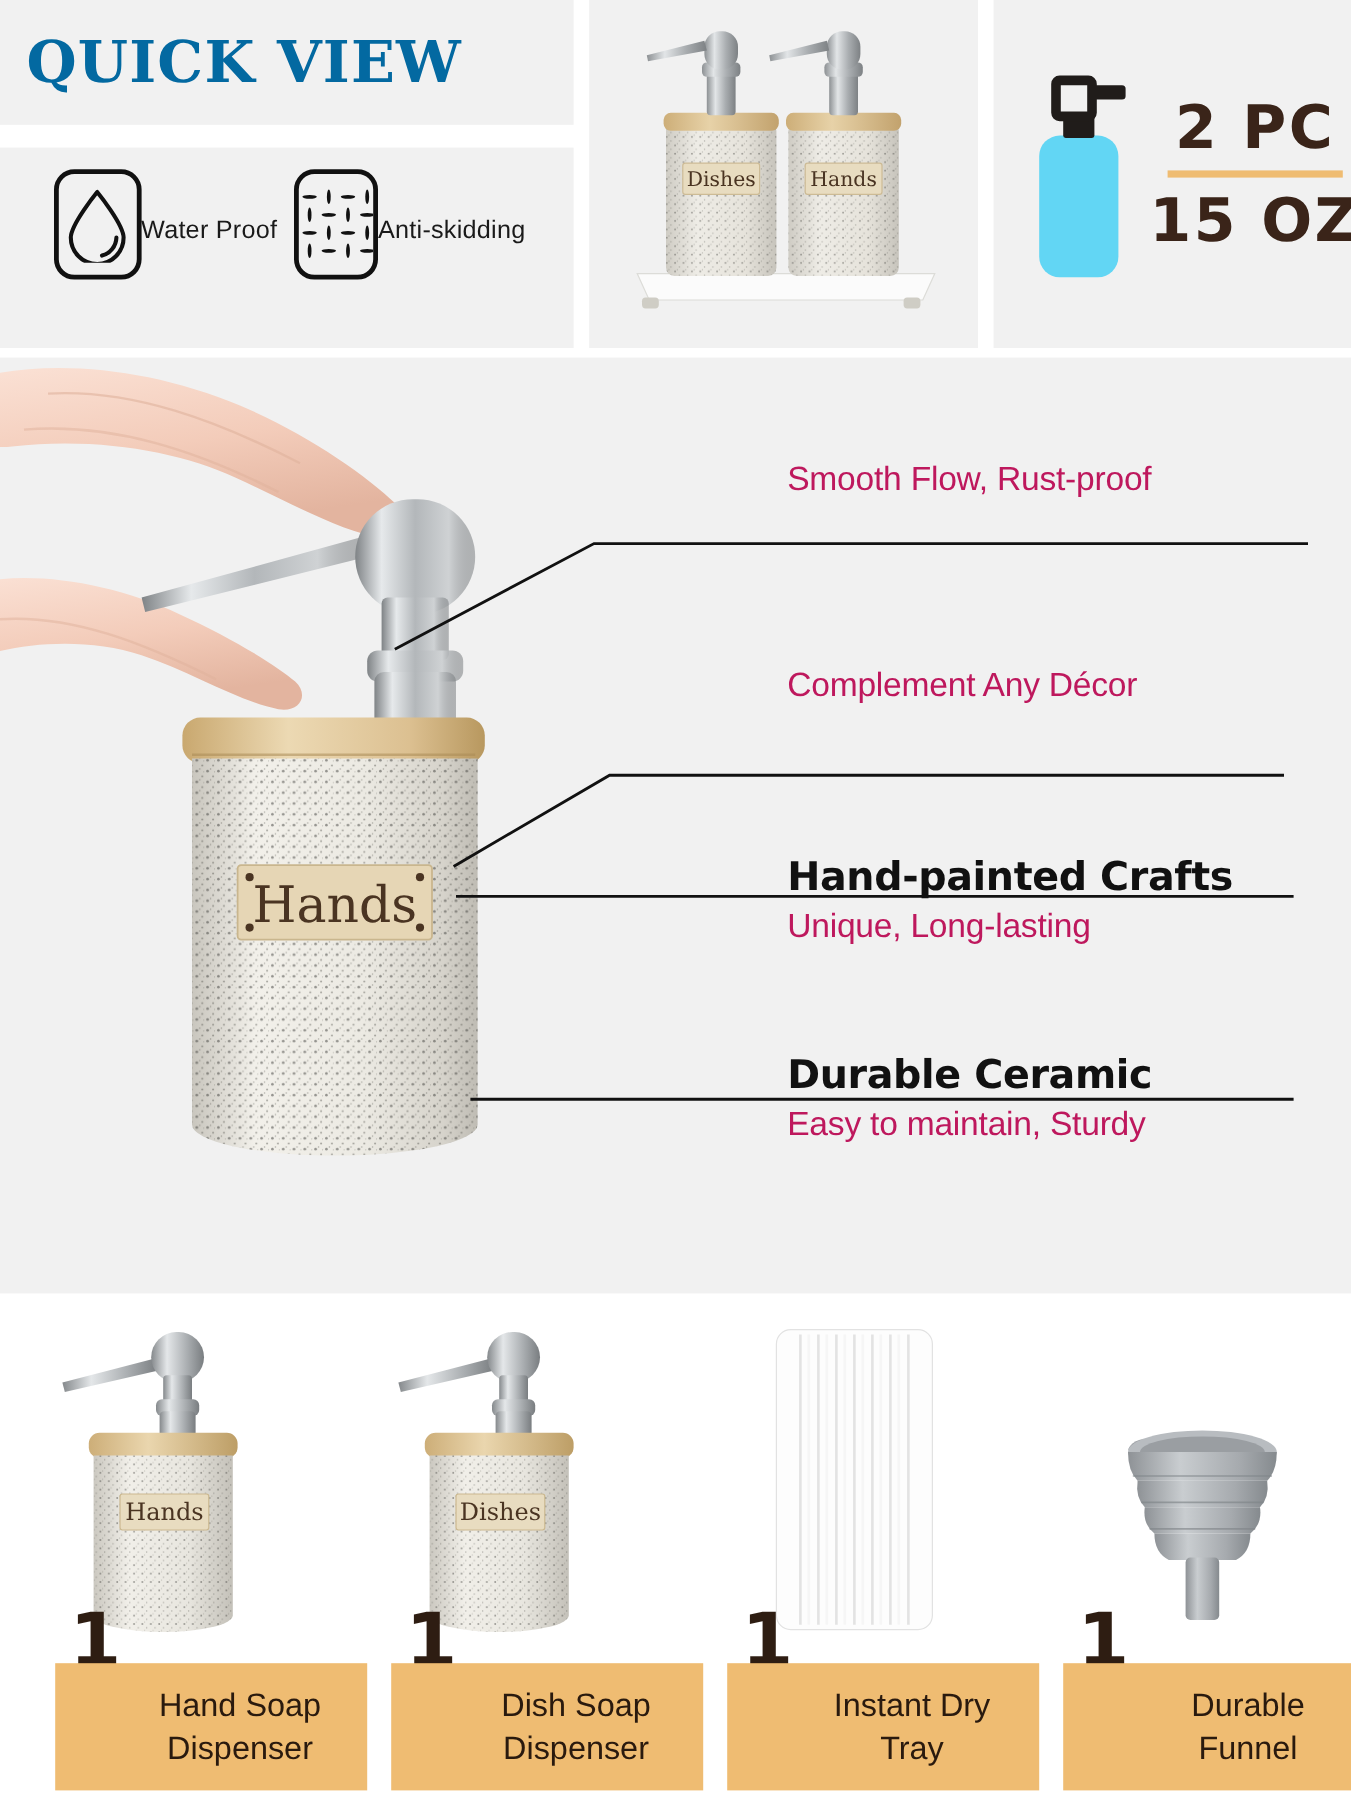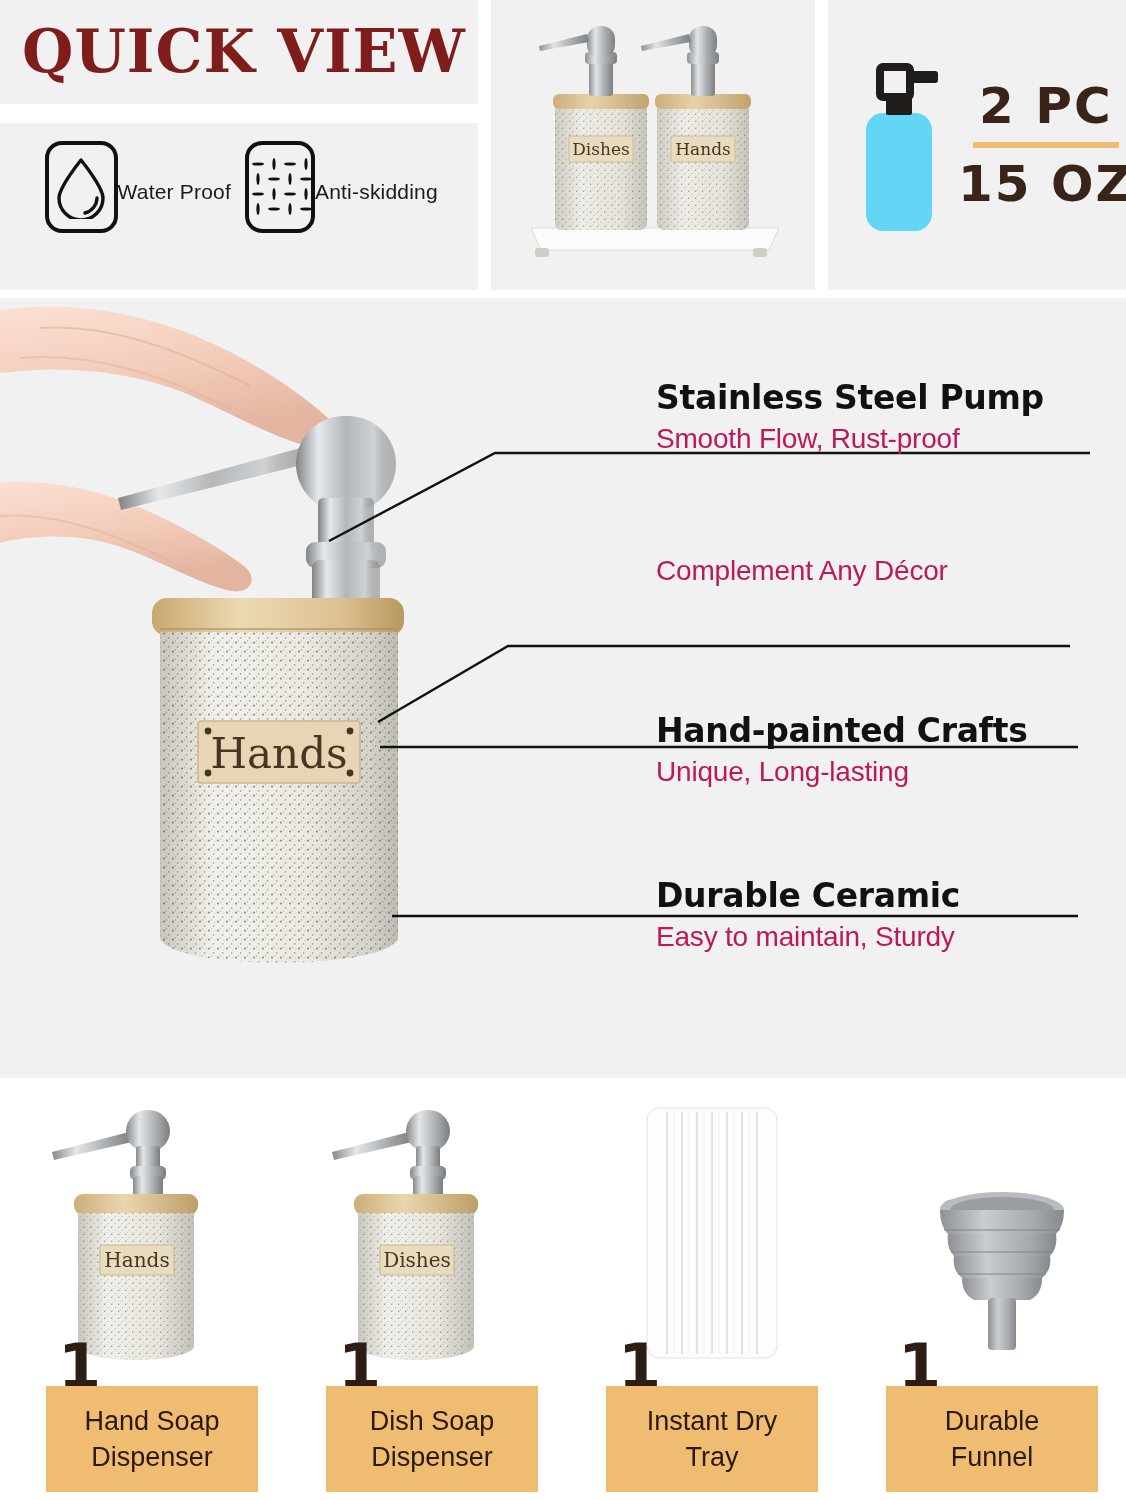--- a/index.html
+++ b/index.html
@@ -5,21 +5,21 @@
   html,body{margin:0;padding:0;background:#ffffff;}
   body{width:1126px;height:1500px;font-family:"Liberation Sans",sans-serif;position:relative;overflow:hidden;}
 
   
   .top-band{position:absolute;left:0;top:0;width:1126px;height:290px;}
 
   .panel{position:absolute;background:#f1f1f1;}
 
   #quickview-panel{left:0;top:0;width:478px;height:104px;}
   #quickview-title{position:absolute;left:22px;top:10px;font-family:"DejaVu Serif",serif;
-      font-weight:bold;font-size:59px;letter-spacing:1px;color:#7f1d1d;line-height:84px;white-space:nowrap;}
+      font-weight:bold;font-size:48px;letter-spacing:1px;color:#0369a1;line-height:84px;white-space:nowrap;}
 
   #features-panel{left:0;top:123px;width:478px;height:167px;}
   .feat-wrap{position:absolute;top:18px;display:flex;align-items:center;width:186px;}
   #feat-waterproof{left:45px;}
   #feat-antiskid{left:245px;}
   .feat-box{width:92px;height:92px;border:4px solid #111;border-radius:17px;
       display:flex;align-items:center;justify-content:center;box-sizing:border-box;background:#f1f1f1;}
   .feat-label{margin-top:10px;font-size:21px;color:#1a1a1a;letter-spacing:.2px;white-space:nowrap;}
 
   #hero-panel{left:491px;top:0;width:324px;height:290px;}
@@ -46,21 +46,21 @@
   
   #hero-main{position:absolute;left:0;top:0;width:620px;height:780px;}
 
   
   #bottom-strip{position:absolute;left:0;top:1078px;width:1126px;height:422px;background:#fff;}
   .item-cell{position:absolute;top:0;width:281px;height:422px;}
   .item-img{position:absolute;left:0;top:0;width:281px;height:310px;}
   .item-num{position:absolute;font-family:"DejaVu Sans",sans-serif;font-weight:bold;font-size:62px;
       color:#2e1d12;line-height:62px;left:46px;top:258px;}
   .item-label{position:absolute;left:34px;top:308px;width:212px;height:106px;background:#efbc72;
-      display:flex;flex-direction:column;align-items:center;justify-content:center;}
+      display:flex;flex-direction:column;align-items:center;justify-content:center;padding-left:48px;}
   .item-label span{font-size:27px;color:#2a1a0e;line-height:36px;white-space:nowrap;}
 </style>
 </head>
 <body>
 
 <div class="top-band">
 
   <div class="panel" id="quickview-panel">
     <div id="quickview-title">QUICK VIEW</div>
   </div>
@@ -268,21 +268,20 @@
   <svg id="lines-svg">
     <g stroke="#111" stroke-width="2.4" fill="none">
       <path d="M329 243 L495 155 L1090 155"></path>
       <path d="M378 424 L508 348 L1070 348"></path>
       <path d="M380 455 L1078 455" transform="translate(0,-6)"></path>
       <path d="M392 618 L1078 618"></path>
     </g>
   </svg>
 
   <div class="callout" style="left:656px;top:80px;">
-    <div class="callout-title">Stainless Steel Pump</div>
     <div class="callout-sub">Smooth Flow, Rust-proof</div>
   </div>
 
   <div class="callout" style="left:656px;top:252px;">
     <div class="callout-sub">Complement Any Décor</div>
   </div>
 
   <div class="callout" style="left:656px;top:578px;">
     <div class="callout-title">Durable Ceramic</div>
     <div class="callout-sub">Easy to maintain, Sturdy</div>

